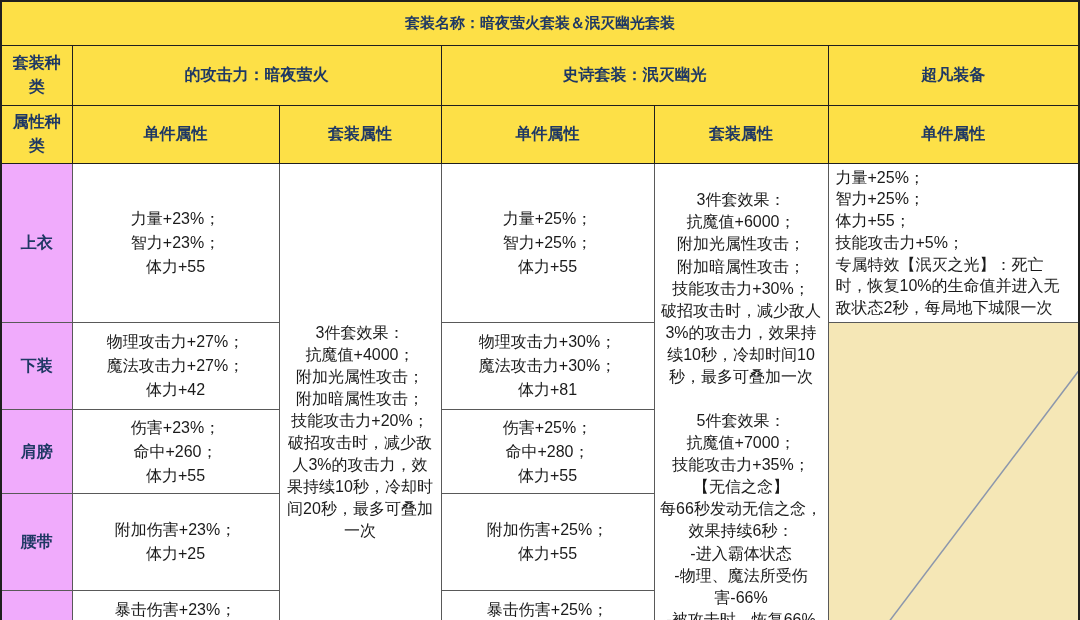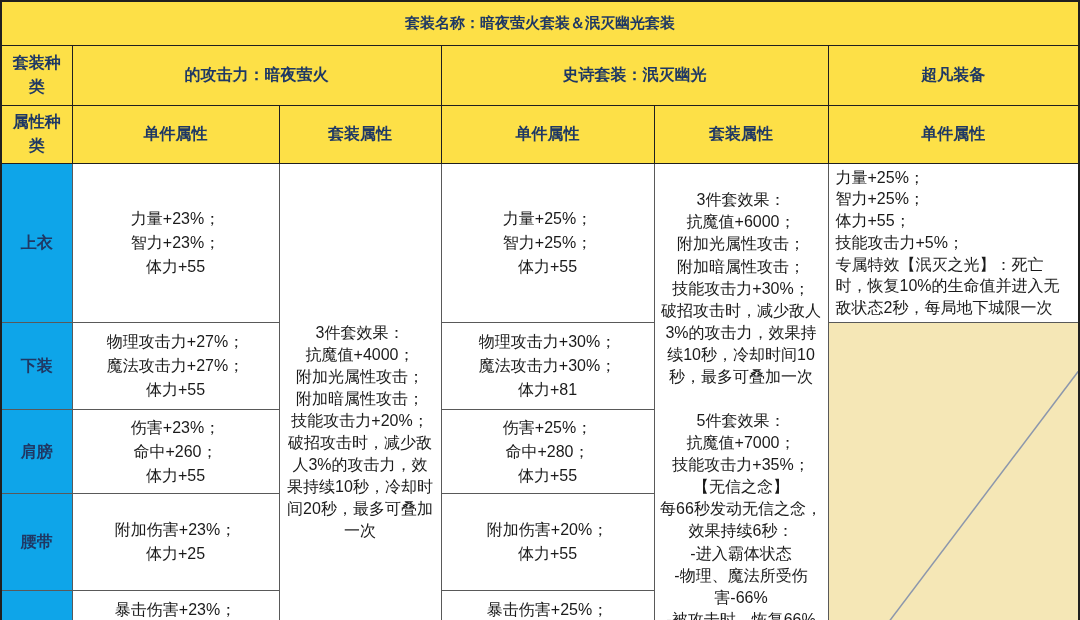--- a/index.html
+++ b/index.html
@@ -35,21 +35,21 @@
   td.hdr {
     background: #fde047;
     color: #1F3864;
     font-weight: bold;
     border: 1px solid #1f1f1f;
   }
   td.title-cell {
     font-size: 15px;
   }
   td.label-cell {
-    background: #0ea5e9;
+    background: #f0abfc;
     color: #1F3864;
     font-weight: bold;
     border: 1px solid #595959;
     border-left: 1px solid #1f1f1f;
   }
   td.bonus-cell {
     line-height: 1.38;
   }
   td.cell-transcendent {
     text-align: left;
@@ -139,21 +139,21 @@
 智力+25%；
 体力+55；
 技能攻击力+5%；
 专属特效【泯灭之光】：死亡时，恢复10%的生命值并进入无敌状态2秒，每局地下城限一次</td>
     </tr>
 
     <tr style="height:80px">
       <td class="label-cell">下装</td>
       <td>物理攻击力+27%；
 魔法攻击力+27%；
-体力+55</td>
+体力+42</td>
       <td>物理攻击力+30%；
 魔法攻击力+30%；
 体力+81</td>
       <td class="diagonal-cell" rowspan="4">
         <div class="diag-wrap">
           <svg viewBox="0 0 100 100" preserveAspectRatio="none">
             <line x1="0" y1="100" x2="100" y2="0" stroke="#8C97AC" stroke-width="1.5" vector-effect="non-scaling-stroke"></line>
           </svg>
         </div>
       </td>
@@ -166,21 +166,21 @@
 体力+55</td>
       <td>伤害+25%；
 命中+280；
 体力+55</td>
     </tr>
 
     <tr style="height:89px">
       <td class="label-cell">腰带</td>
       <td>附加伤害+23%；
 体力+25</td>
-      <td>附加伤害+20%；
+      <td>附加伤害+25%；
 体力+55</td>
     </tr>
 
     <tr style="height:87px">
       <td class="label-cell">鞋子</td>
       <td>暴击伤害+23%；
 物理暴击+150；
 魔法暴击+150；
 体力+55</td>
       <td>暴击伤害+25%；

